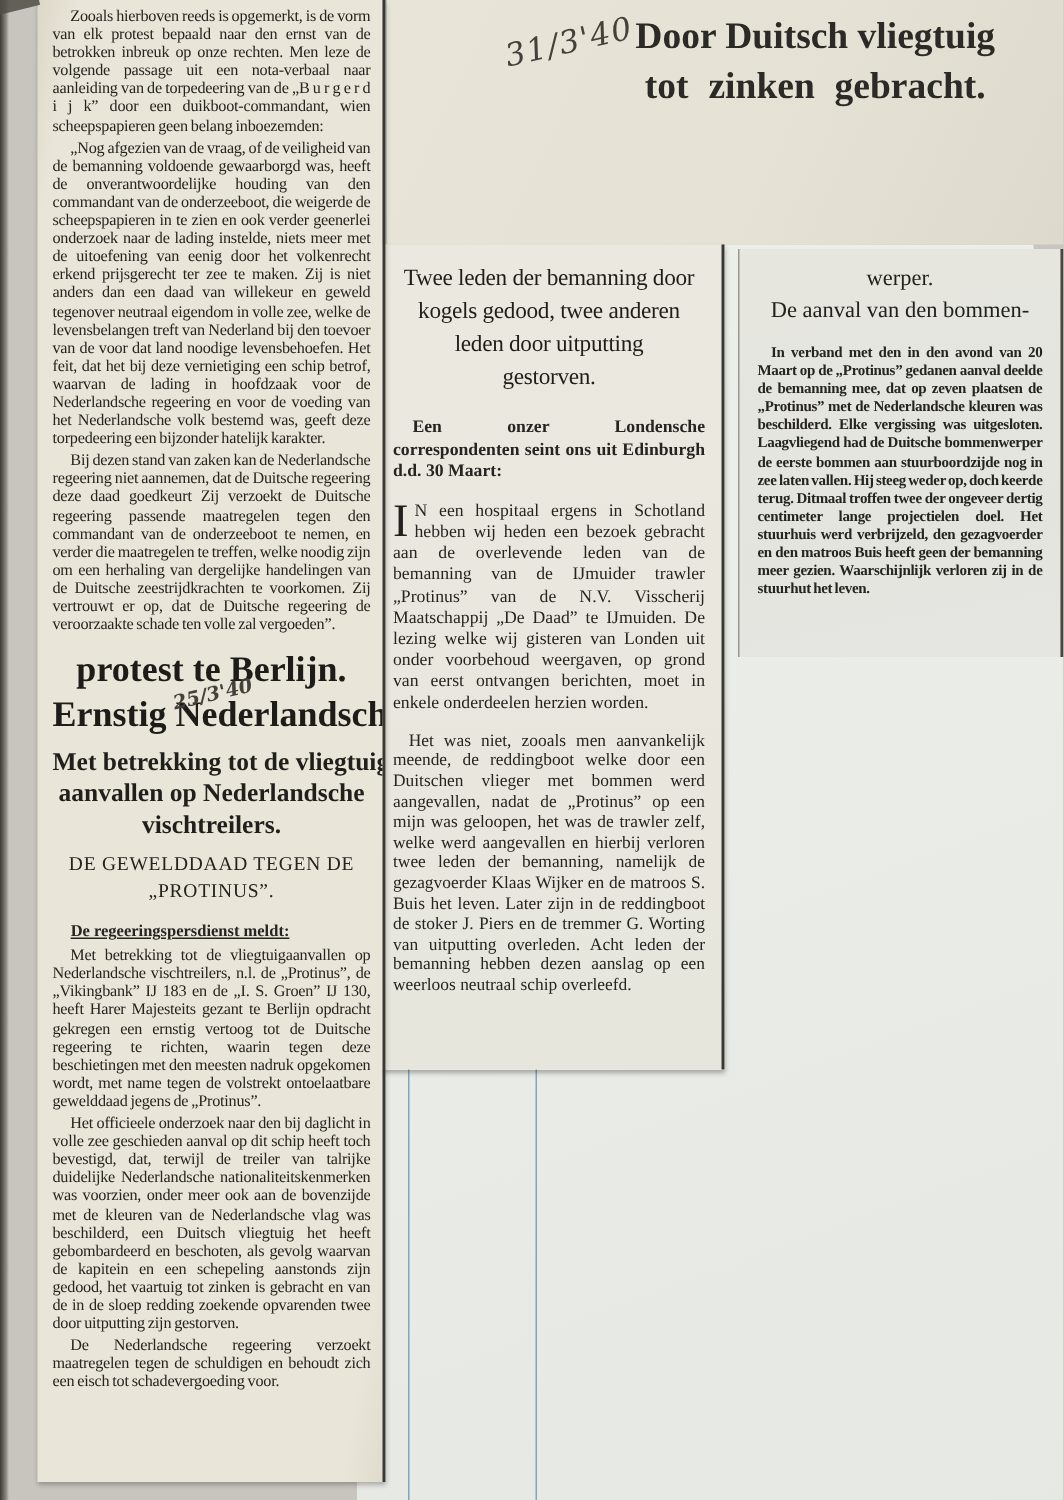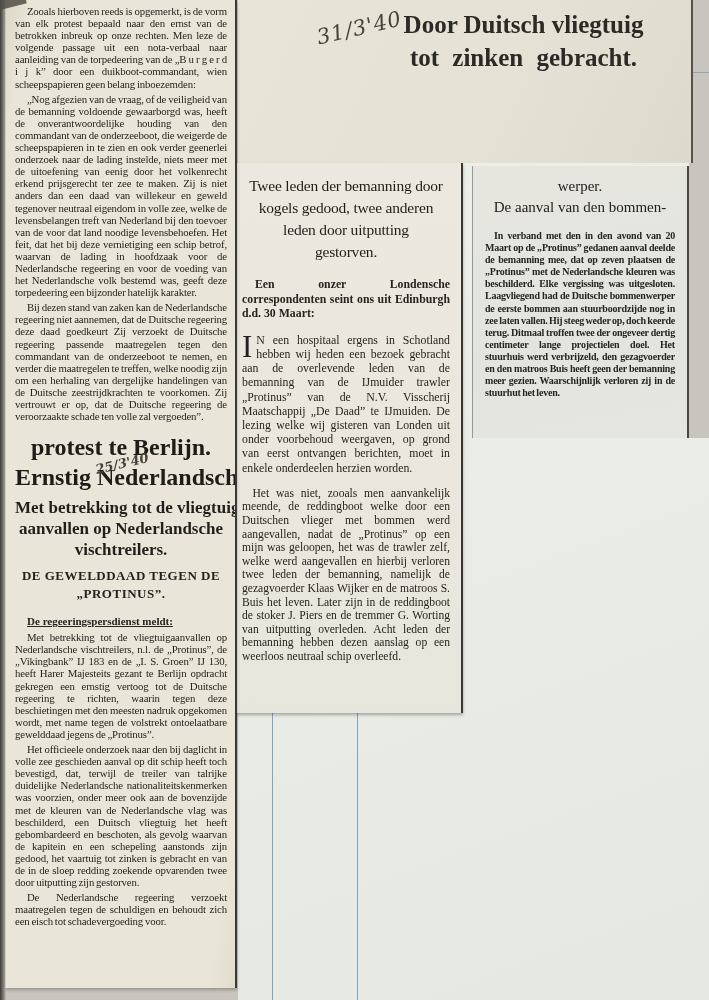--- a/index.html
+++ b/index.html
@@ -20,21 +20,21 @@
   }
   .vrule{position:absolute;top:711px;height:289px;width:1px;background:#7fa3c2;}
   .vrule-1{left:272px;}
   .vrule-2{left:357px;}
 
   
   .gray-strip{position:absolute;left:689px;top:0;width:20px;height:438px;background:#c7c5be;}
   .faint-hline{position:absolute;left:0;top:72px;width:20px;height:1px;background:#96a3ae;}
 
   
-  .clip{position:absolute;box-sizing:border-box;}
+  .clip{position:absolute;box-sizing:border-box;margin-left:20px;}
 
   
   .headline-clip{
     left:238px;top:0;width:455px;height:163px;
     background:linear-gradient(115deg,#e8e5d8 0%,#e5e2d5 60%,#dddacd 100%);
     border-right:2px solid #55524a;
   }
   .main-title{margin:2px 0 0 0;text-align:center;font-weight:normal;color:#2a2926;}
   .main-title .t-line{font-size:40px;line-height:44px;letter-spacing:5px;white-space:nowrap;}
   .subtitle-row{position:relative;margin-top:8px;padding-left:118px;}
@@ -86,21 +86,21 @@
     overflow:hidden;
     box-shadow:0 2px 3px rgba(40,40,35,.3);
   }
   .left-para{margin:3px 0 0 0;font-size:10.8px;line-height:12.1px;letter-spacing:-0.15px;
     word-spacing:-0.6px;text-align:justify;text-indent:1.1em;}
   .left-headline{margin:10px 0 0 0;text-align:center;font-weight:bold;color:#1d1c18;position:relative;}
   .left-headline .t-line{font-size:24px;line-height:30px;white-space:nowrap;}
   .hw-protest{position:absolute;left:80px;top:24px;font-size:13px;z-index:2;}
   .left-subhead{margin:5px 0 0 0;text-align:center;font-weight:bold;color:#201f1b;}
   .left-subhead .t-line{font-size:17px;line-height:21px;white-space:nowrap;}
-  .left-subhead2{margin:7px 0 0 0;text-align:center;font-weight:bold;color:#24231f;}
+  .left-subhead2{margin:7px 0 0 0;text-align:center;font-weight:normal;color:#24231f;}
   .left-subhead2 .t-line{font-size:13px;line-height:18px;letter-spacing:0.5px;white-space:nowrap;}
   .left-lead{margin:12px 0 0 0;font-weight:bold;font-size:11px;line-height:13px;text-indent:1.1em;text-decoration:underline;}
 
   
   .scan-edge{position:absolute;left:0;top:0;width:6px;height:1000px;
     background:linear-gradient(to right,#3d3b37,#8f8c83 70%,rgba(143,140,131,0));z-index:6;}
   .corner-mark{position:absolute;left:-4px;top:-3px;width:30px;height:10px;background:#514d46;
     transform:rotate(-14deg);opacity:.85;z-index:7;}
 </style>
 </head>

